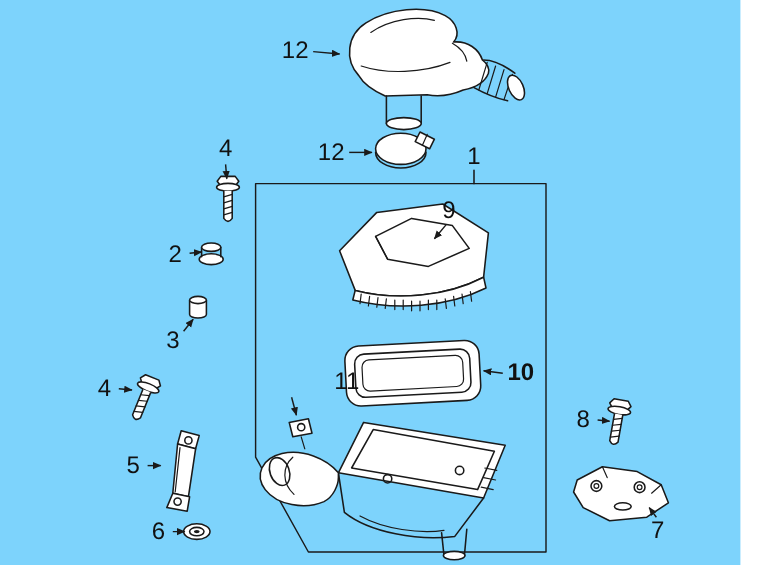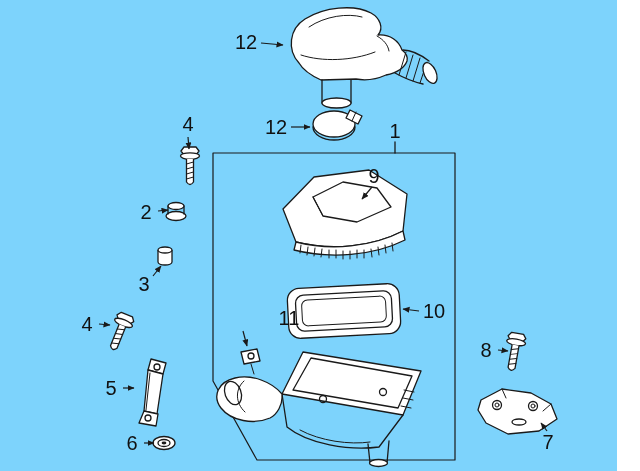--- a/index.html
+++ b/index.html
@@ -158,21 +158,21 @@
       <line x1="144" y1="443" x2="154" y2="443" class="arrow" marker-end="url(#arr)"></line>
       <line x1="498" y1="350" x2="508" y2="351" class="arrow" marker-end="url(#arr)"></line>
       <line x1="547" y1="431" x2="541" y2="423" class="arrow" marker-end="url(#arr)"></line>
     </g>
   </svg>
 
   <div class="callout" style="left:231px;top:31px;">12</div>
   <div class="callout" style="left:261px;top:116px;">12</div>
   <div class="callout" style="left:380px;top:120px;">1</div>
   <div class="callout" style="left:359px;top:165px;">9</div>
-  <div class="callout" style="left:419px;top:300px;">10</div>
+  <div class="callout" style="left:419px;top:300px;font-weight:bold;">10</div>
   <div class="callout" style="left:228px;top:307px;margin-left:46px;">11</div>
   <div class="callout" style="left:173px;top:113px;">4</div>
   <div class="callout" style="left:131px;top:201px;">2</div>
   <div class="callout" style="left:129px;top:273px;">3</div>
   <div class="callout" style="left:72px;top:313px;">4</div>
   <div class="callout" style="left:96px;top:377px;">5</div>
   <div class="callout" style="left:117px;top:432px;">6</div>
   <div class="callout" style="left:471px;top:339px;">8</div>
   <div class="callout" style="left:533px;top:431px;">7</div>
 

